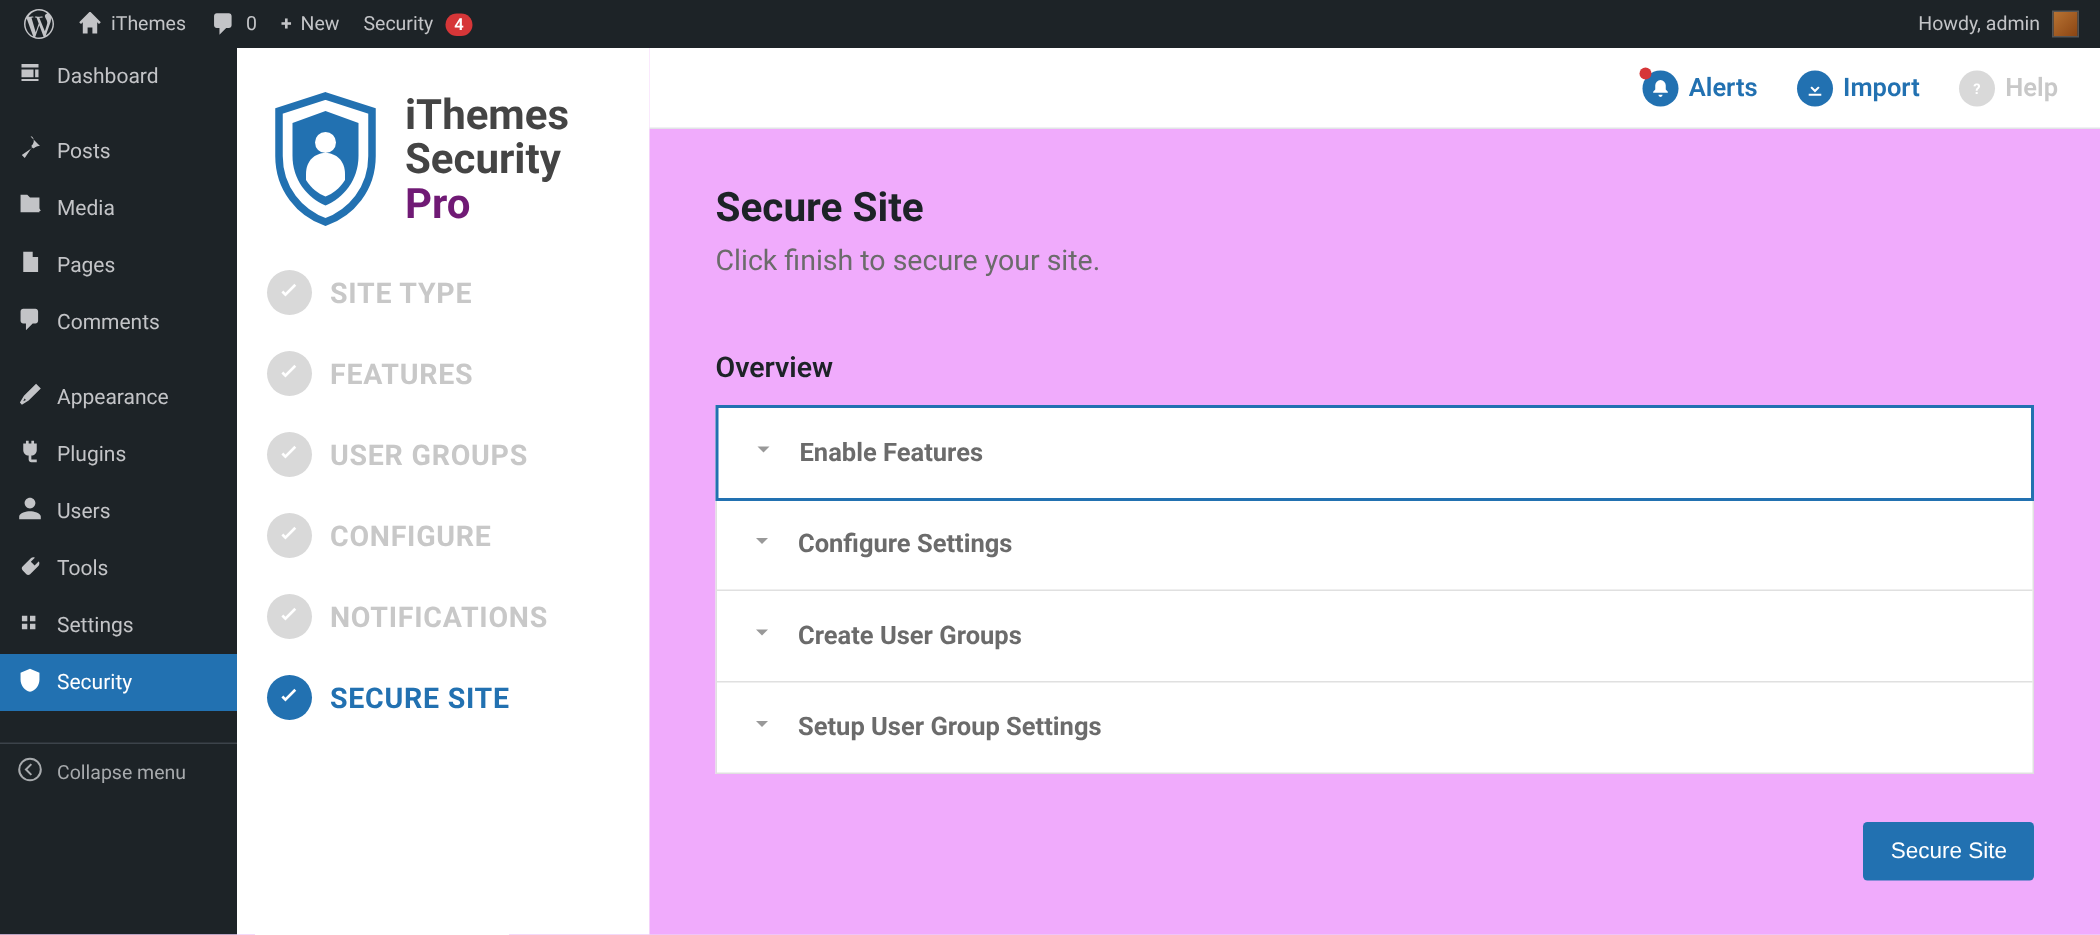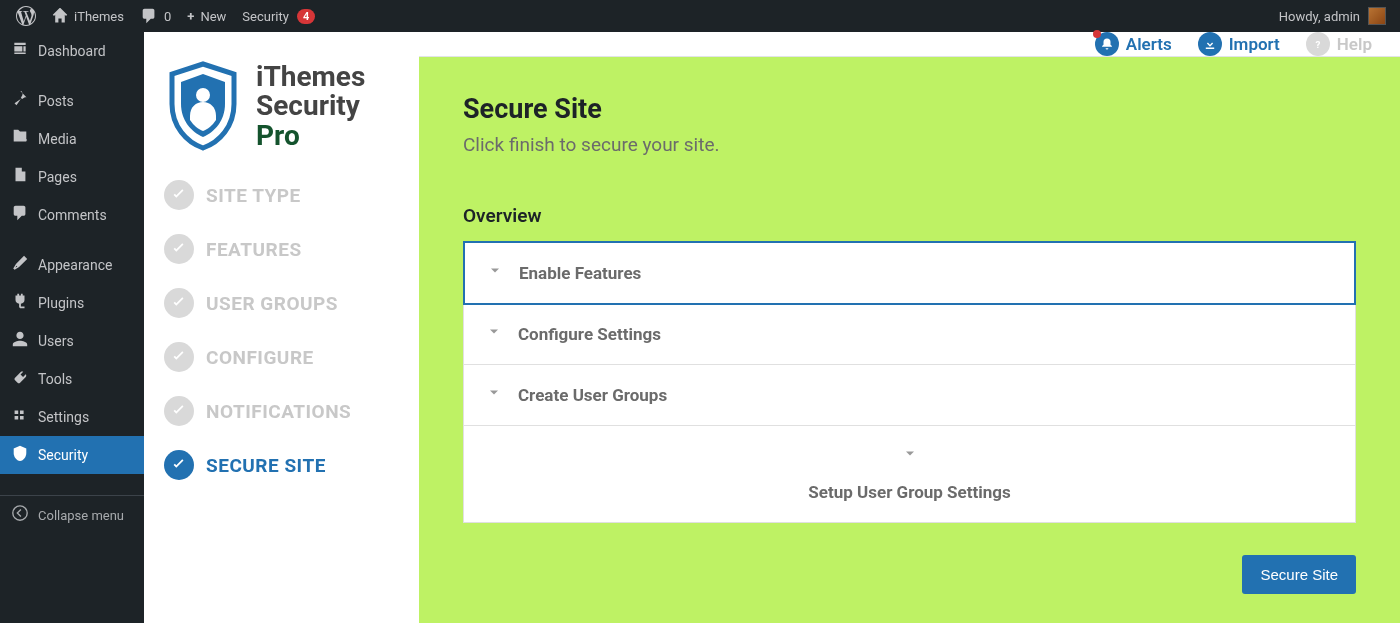--- a/index.html
+++ b/index.html
@@ -10,60 +10,60 @@
     .admin-bar-left { display: flex; align-items: center; gap: 0; }
     .admin-bar-item { display: flex; align-items: center; gap: 6px; padding: 0 8px; height: 32px; cursor: pointer; }
     .admin-bar-right { display: flex; align-items: center; gap: 8px; padding-right: 6px; }
     .badge-orange { background: #d63638; color: #fff; border-radius: 10px; padding: 1px 6px; font-size: 11px; font-weight: 600; margin-left: 2px; }
     .avatar { width: 18px; height: 18px; background: linear-gradient(135deg, #b87333, #8b4513); border: 1px solid #555; }
     
     
     .wrapper { display: flex; height: 591px; }
     
     
-    .wp-sidebar { width: 144px; background: #1d2327; color: #c3c4c7; font-size: 14px; display: flex; flex-direction: column; }
+    .wp-sidebar { width: 158px; background: #1d2327; color: #c3c4c7; font-size: 14px; display: flex; flex-direction: column; }
     .wp-menu-item { display: flex; align-items: center; gap: 8px; padding: 8px 10px; cursor: pointer; position: relative; }
     .wp-menu-item.active { background: #2271b1; color: #fff; }
     .wp-menu-item.active::after { content: ""; position: absolute; right: -8px; top: 50%; transform: translateY(-50%); border: 8px solid transparent; border-right-color: #fff; }
     .wp-menu-separator { height: 12px; }
     .wp-icon { width: 20px; text-align: center; font-size: 16px; }
     .collapse-item { display: flex; align-items: center; gap: 8px; padding: 8px 10px; cursor: pointer; color: #a7aaad; border-top: 1px solid #3c434a; margin-top: 21px; font-size: 13px;}
     
     
     .plugin-sidebar { width: 275px; background: #fff; padding: 28px 20px; }
     .plugin-logo { display: flex; align-items: center; gap: 14px; margin-bottom: 28px; }
     .logo-text { display: flex; flex-direction: column; font-size: 28px; font-weight: 700; line-height: 1.05; }
     .logo-text .line1 { color: #444; }
     .logo-text .line2 { color: #444; }
-    .logo-text .line3 { color: #14532d; }
+    .logo-text .line3 { color: #701a75; }
     
     .step-list { display: flex; flex-direction: column; gap: 24px; margin-top: 10px; justify-content: space-between; }
     .step-item { display: flex; align-items: center; gap: 12px; font-size: 19px; font-weight: 700; color: #c8c8c8; letter-spacing: 0.5px; }
     .step-item.active { color: #2271b1; }
     .step-check { width: 30px; height: 30px; border-radius: 50%; background: #d9d9d9; display: flex; align-items: center; justify-content: center; flex-shrink: 0; }
     .step-item.active .step-check { background: #2271b1; }
     .step-check svg { width: 18px; height: 18px; }
     
     
-    .content-area { flex: 1; background: #bef264; display: flex; flex-direction: column; }
+    .content-area { flex: 1; background: #f0abfc; display: flex; flex-direction: column; }
     .content-header { background: #fff; height: 56px; display: flex; align-items: center; justify-content: flex-end; padding: 0 28px; gap: 26px; border-bottom: 1px solid #e2e4e7; }
     .header-action { display: flex; align-items: center; gap: 7px; font-size: 17px; font-weight: 600; color: #2271b1; cursor: pointer; position: relative; }
     .header-action.disabled { color: #c8c8c8; }
     .action-circle { width: 24px; height: 24px; border-radius: 50%; background: #2271b1; display: flex; align-items: center; justify-content: center; }
     .header-action.disabled .action-circle { background: #d9d9d9; }
     .red-dot { position: absolute; top: -2px; left: -2px; width: 8px; height: 8px; background: #d63638; border-radius: 50%; }
     
     .content-body { padding: 36px 44px; flex: 1; }
     .page-title { font-size: 27px; font-weight: 700; color: #1d2327; margin-bottom: 8px; }
     .page-subtitle { font-size: 19px; color: #6b6b6b; margin-bottom: 48px; }
     .overview-label { font-size: 19px; font-weight: 600; color: #1d2327; margin-bottom: 14px; }
     
     .accordion { background: #fff; border: 1px solid #e0e0e0; }
     .accordion-item { border-bottom: 1px solid #e0e0e0; padding: 20px 22px; display: flex; align-items: center; gap: 16px; cursor: pointer; }
-    .accordion-item:last-child { border-bottom: none; flex-direction: column; }
+    .accordion-item:last-child { border-bottom: none; }
     .accordion-item.active { border: 2px solid #2271b1; margin: -1px; }
     .accordion-title { font-size: 17px; font-weight: 700; color: #6b6b6b; }
     .chevron { color: #999; }
     
     .action-row { display: flex; justify-content: flex-end; margin-top: 32px; }
     .primary-btn { background: #2271b1; color: #fff; border: none; padding: 11px 18px; font-size: 15px; border-radius: 3px; cursor: pointer; font-weight: 500; }
   </style>
 </head>
 <body>
 

